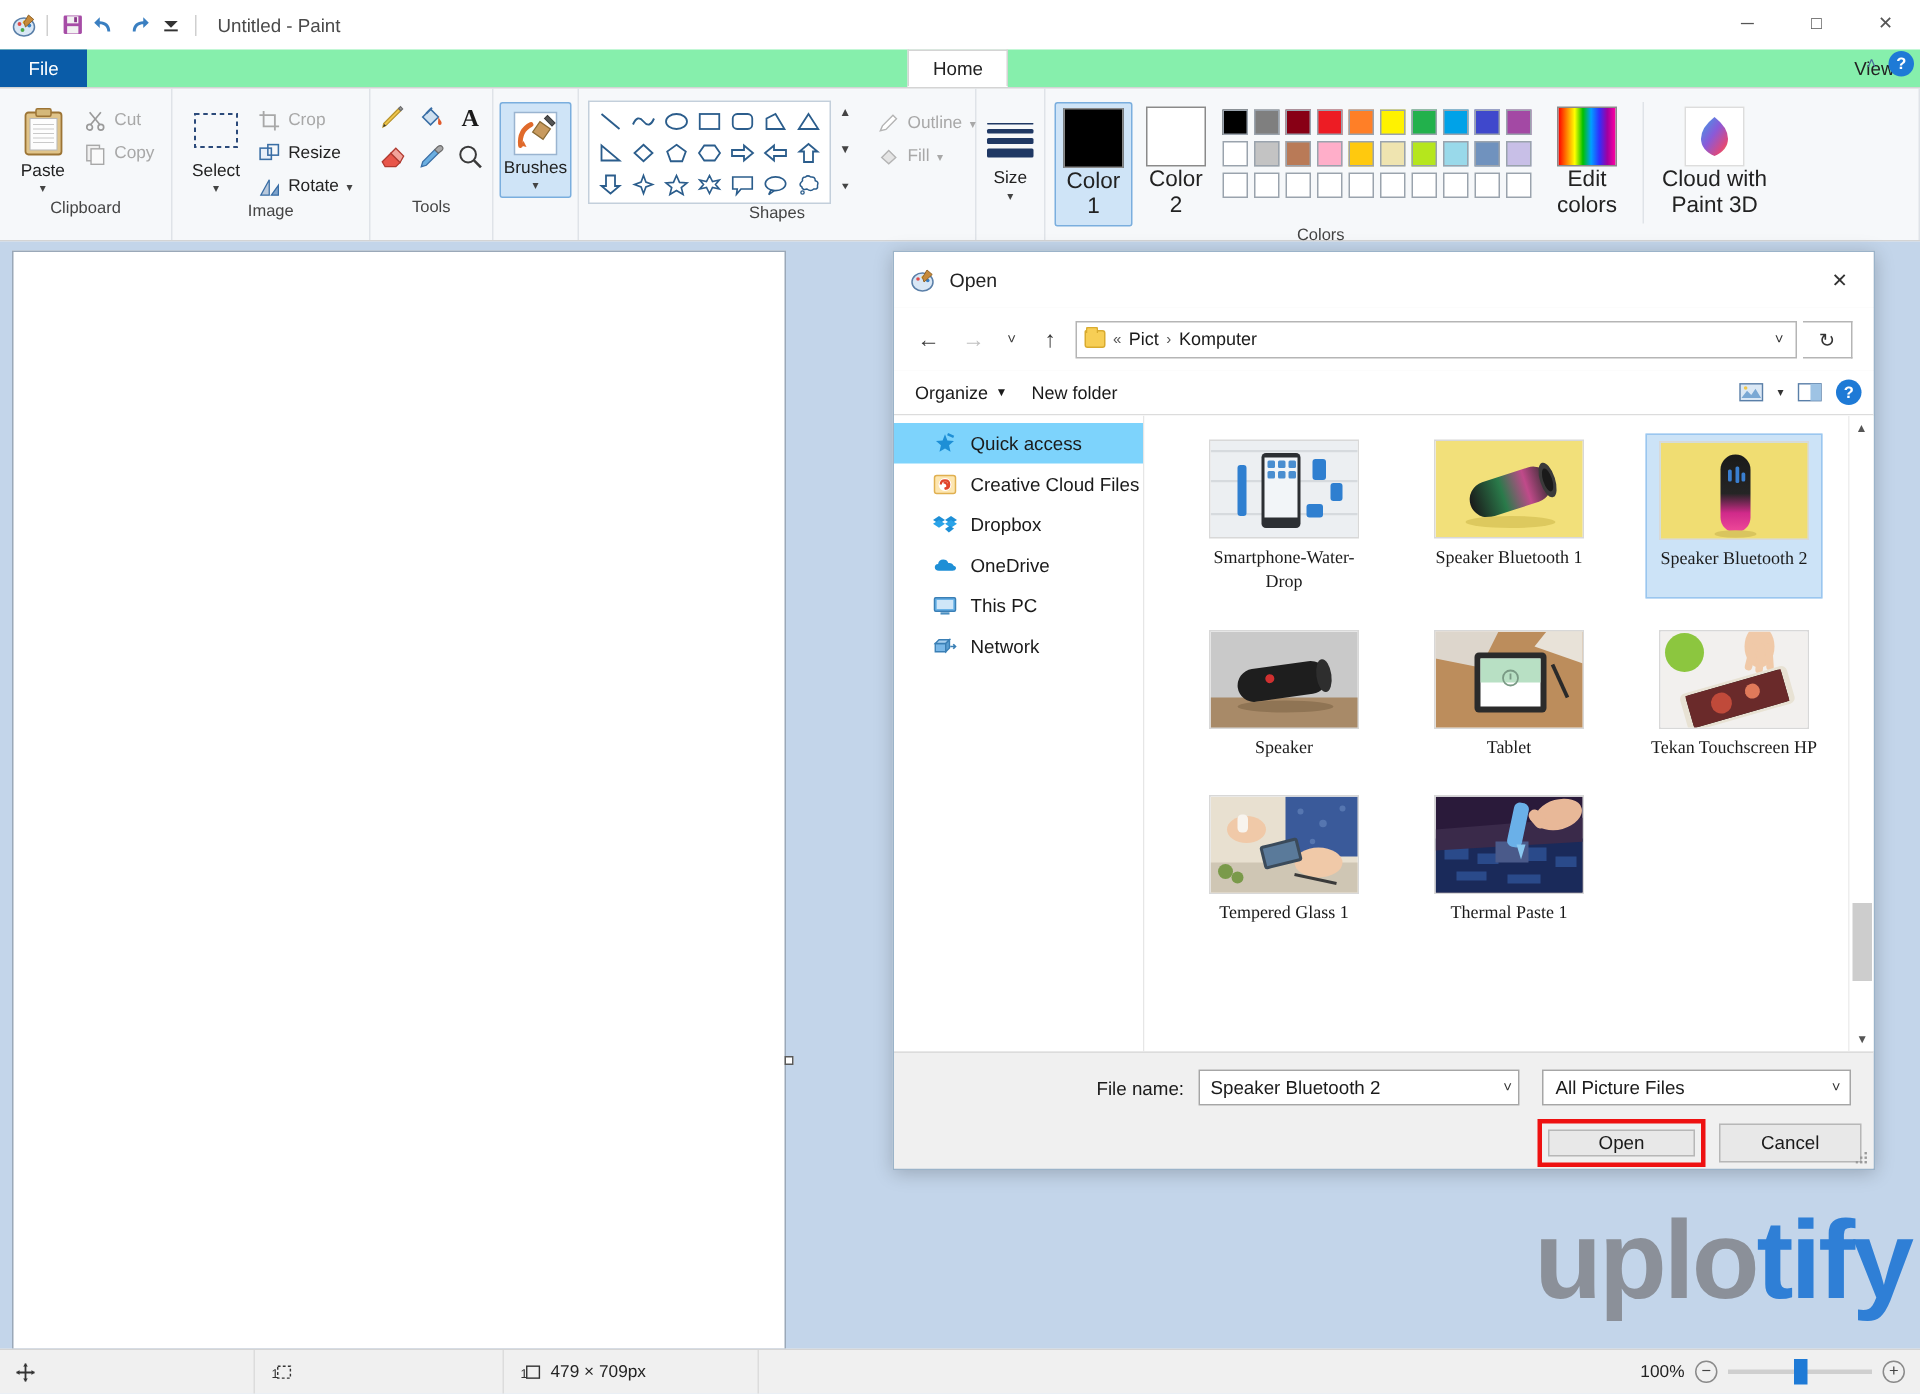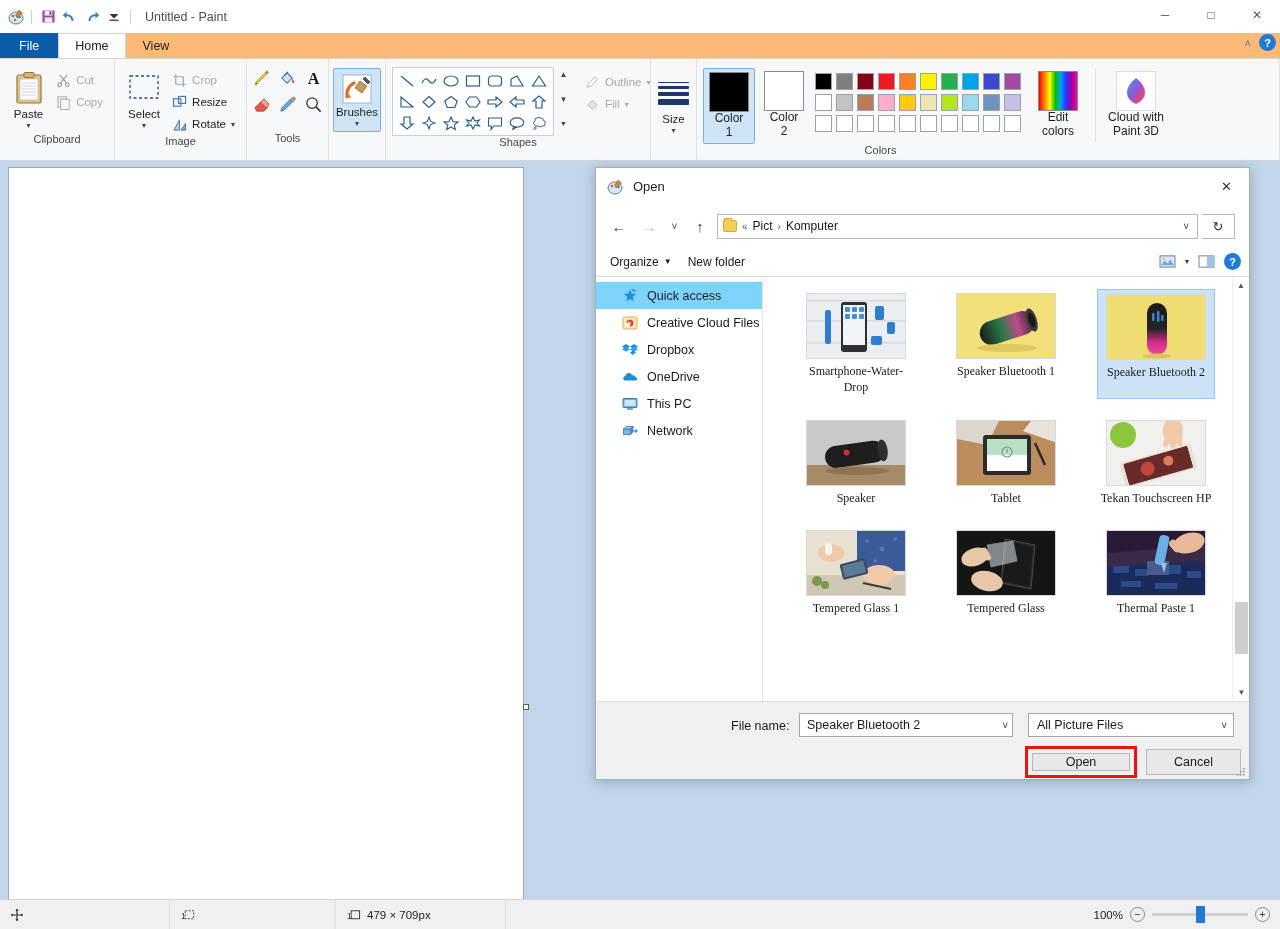--- a/index.html
+++ b/index.html
@@ -18,21 +18,21 @@
   
   .titlebar { height:33px; display:flex; align-items:center; padding:0 0 0 6px; background:#ffffff; position:relative; flex:0 0 auto; }
   .qat-icon { width:20px; height:20px; display:flex; align-items:center; justify-content:center; }
   .qat-sep { width:1px; height:14px; background:#cfcfcf; margin:0 5px; }
   .qat-btn { width:22px; height:20px; display:flex; align-items:center; justify-content:center; }
   .title-text { margin-left:9px; color:#4a4a4a; font-size:12.5px; }
   .wincontrols { position:absolute; right:0; top:0; display:flex; }
   .wc { width:46px; height:30px; display:flex; align-items:center; justify-content:center; color:#555; font-size:12px; }
 
   
-  .tabstrip { height:25px; display:flex; align-items:flex-end; background:#fdba74; position:relative; flex:0 0 auto; }
+  .tabstrip { height:25px; display:flex; align-items:flex-end; background:#86efac; position:relative; flex:0 0 auto;justify-content:space-between; }
   .tab { height:25px; padding:0 16px; display:flex; align-items:center; font-size:12.5px; color:#222; border:1px solid transparent; border-bottom:none; }
   .tab.file { background:#0a5ca8; color:#fff; font-weight:normal; padding:0 18px; }
   .tab.active { background:#fff; border-color:#d4d4d4; border-bottom:1px solid #fff; }
   .tabstrip-right { position:absolute; right:4px; top:1px; display:flex; align-items:center; gap:8px; }
   .chev-up { color:#4a6f9c; font-size:11px; }
   .help-circle { width:17px; height:17px; border-radius:50%; background:#1e7ad6; color:#fff; font-size:11px; font-weight:bold; display:flex; align-items:center; justify-content:center; }
 
   
   .ribbon { height:103px; background:#f6f8fa; border-top:1px solid #d4d4d4; border-bottom:1px solid #d4d4d4; display:flex; position:relative; flex:0 0 auto; }
   .rgroup { display:flex; flex-direction:column; justify-content:space-between; border-right:1px solid #dfe3e8; padding:3px 0 0 0; position:relative; }
@@ -56,21 +56,21 @@
   .shapecell { display:flex; align-items:center; justify-content:center; }
   .shape-scroll { display:flex; flex-direction:column; justify-content:space-between; height:65px; margin-left:3px; padding:1px 0; }
   .ss-btn { width:13px; height:13px; display:flex; align-items:center; justify-content:center; font-size:8px; color:#444; }
 
   .sizeglyph { display:flex; flex-direction:column; gap:3px; align-items:center; justify-content:center; height:40px; }
   .sizeline { background:#1f3864; border-radius:1px; }
 
   .colorbox { width:40px; height:40px; border:1px solid #8a8a8a; }
   .colorwrap { display:flex; flex-direction:column; align-items:center; padding:3px 5px; }
   .colorwrap.sel { background:#cfe4f7; border:1px solid #7aaede; border-radius:2px; }
-  .colorwrap .lbl { font-size:12px; text-align:center; line-height:1.15; color:#222; }
+  .colorwrap .lbl { font-size:15px; text-align:center; line-height:1.15; color:#222; }
 
   .swatchgrid { display:grid; grid-template-columns:repeat(10,21px); grid-auto-rows:21px; gap:0; padding-top:3px; }
   .swatch-outer { display:flex; align-items:center; justify-content:center; }
   .swatch { width:17px; height:17px; border:1px solid #9aa3ad; }
 
   
   .workarea { flex:1; background:#c3d5ea; position:relative; overflow:hidden; }
   .canvas-sheet { position:absolute; left:8px; top:6px; width:516px; height:733px; background:#fff; border:1px solid #9aa8b8; box-shadow:0 0 0 0 transparent; }
   .handle-r { position:absolute; left:523px; top:543px; width:6px; height:6px; background:#fff; border:1px solid #5a5a5a; }
 
@@ -640,20 +640,23 @@
         </div>
       </div>
       <div class="rgroup-label" style="padding-right:215px">Colors</div>
     </div>
   </div>
 
   <div class="workarea">
     <div class="canvas-sheet"></div>
     <div class="handle-r"></div>
 
+    <div class="watermark">
+      <span class="wm-a">uplo</span><span class="wm-b">tify</span>
+    </div>
   </div>
 
   <div class="statusbar">
     <div class="st-cell st-c1">
       <svg width="14" height="14" viewBox="0 0 14 14">
         <path d="M7 1 L7 13 M1 7 L13 7" stroke="#333" stroke-width="1.2"></path>
         <path d="M7 1 L5.4 3 L8.6 3 Z M7 13 L5.4 11 L8.6 11 Z M1 7 L3 5.4 L3 8.6 Z M13 7 L11 5.4 L11 8.6 Z" fill="#333"></path>
       </svg>
       <span></span>
     </div>
@@ -938,34 +941,20 @@
                 <g fill="#7a9a4a">
                   <circle cx="10" cy="50" r="5"></circle>
                   <circle cx="18" cy="54" r="4"></circle>
                 </g>
                 <path d="M56 52 L84 58" stroke="#3a3a3a" stroke-width="2"></path>
               </svg></div>
             <div class="fname">Tempered Glass 1</div>
           </div>
           <div class="fileitem">
             <div class="thumb"><svg width="100" height="66" viewBox="0 0 100 66">
-                <rect width="100" height="66" fill="#151515"></rect>
-                <path d="M48 8 L78 14 L74 58 L44 52 Z" fill="#2a2a2a" stroke="#4a4a4a" stroke-width="1"></path>
-                <path d="M50 10 L76 16 L72 56 L46 50 Z" fill="#1a1a1a"></path>
-                <path d="M30 14 L56 10 L60 30 L34 36 Z" fill="#d8e4ee" opacity="0.55" stroke="#eef4f8" stroke-width="0.8"></path>
-                <g fill="#e8c8a8">
-                  <ellipse cx="18" cy="26" rx="14" ry="9" transform="rotate(-18 18 26)"></ellipse>
-                  <ellipse cx="30" cy="50" rx="16" ry="10" transform="rotate(12 30 50)"></ellipse>
-                  <rect x="26" y="16" width="6" height="14" rx="3" transform="rotate(-30 29 23)"></rect>
-                </g>
-              </svg></div>
-            <div class="fname">Tempered Glass</div>
-          </div>
-          <div class="fileitem">
-            <div class="thumb"><svg width="100" height="66" viewBox="0 0 100 66">
                 <rect width="100" height="66" fill="#2a1a3a"></rect>
                 <rect x="0" y="28" width="100" height="38" fill="#1a2a5a"></rect>
                 <g fill="#2a4a8a">
                   <rect x="6" y="34" width="16" height="8"></rect>
                   <rect x="28" y="38" width="14" height="7"></rect>
                   <rect x="56" y="34" width="18" height="9"></rect>
                   <rect x="80" y="40" width="14" height="7"></rect>
                   <rect x="14" y="50" width="20" height="6"></rect>
                   <rect x="48" y="52" width="22" height="6"></rect>
                 </g>

